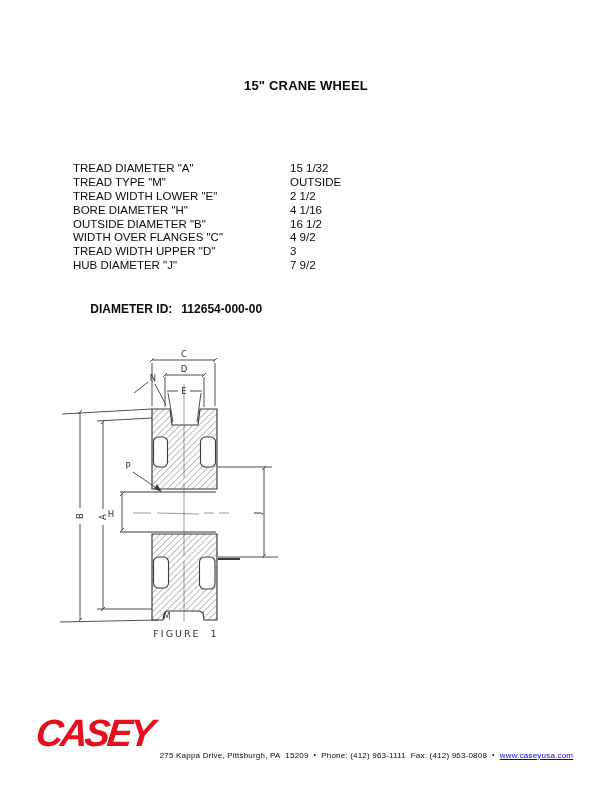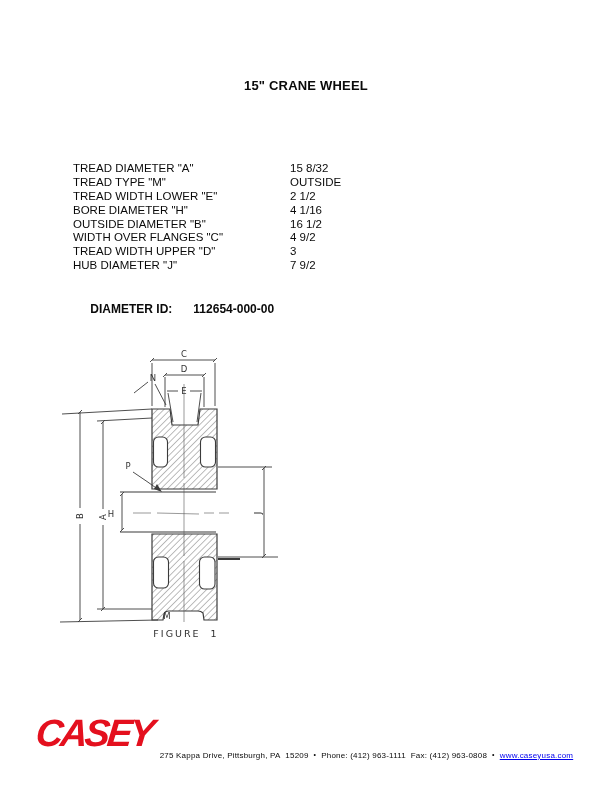--- a/index.html
+++ b/index.html
@@ -5,41 +5,41 @@
   html,body{margin:0;padding:0;background:#e8e8e8;}
   .page{position:relative;width:612px;height:792px;background:#ffffff;
         font-family:"Liberation Sans",sans-serif;overflow:hidden;margin:0 auto;}
   .title{position:absolute;top:78px;left:0;width:612px;text-align:center;
          font-weight:bold;font-size:13px;letter-spacing:.2px;color:#0a0a0a;}
   .specs{position:absolute;top:162px;left:73px;font-size:11.5px;color:#0a0a0a;}
   .spec-row{display:flex;height:13.9px;line-height:13.9px;white-space:pre;}
   .spec-label{width:217px;}
   .inventory{position:absolute;top:288px;left:77px;font-size:12px;font-weight:bold;
              color:#0a0a0a;white-space:pre;}
-  .inventory .val{margin-left:21px;}
+  .inventory .val{margin-left:9px;}
   .drawing{position:absolute;left:30px;top:330px;}
   .drawing text{font-family:"DejaVu Sans",sans-serif;font-size:8.5px;fill:#333;}
   .drawing .cap{font-size:9.5px;letter-spacing:2px;fill:#2e2e2e;}
   .footer-logo{position:absolute;left:36px;top:712px;font-size:38px;font-weight:bold;
                font-style:italic;letter-spacing:-3px;transform:skewX(-6deg);
                font-family:"Liberation Sans",sans-serif;}
   .footer-line{position:absolute;left:150px;top:742px;font-size:8px;color:#0a0a0a;
                letter-spacing:.2px;white-space:pre;}
   .footer-line .sep{margin:0 5px;font-size:7px;position:relative;top:-1px;}
   .footer-line a{text-decoration:underline;cursor:pointer;}
 </style>
 </head>
 <body>
 
 <div class="page">
 
   <div class="title">15" CRANE WHEEL</div>
 
   <div class="specs">
-      <div class="spec-row"><span class="spec-label">TREAD DIAMETER "A"</span><span class="spec-value">15 8/32</span></div>
+      <div class="spec-row"><span class="spec-label">TREAD DIAMETER "A"</span><span class="spec-value">15 1/32</span></div>
       <div class="spec-row"><span class="spec-label">TREAD TYPE "M"</span><span class="spec-value">OUTSIDE</span></div>
       <div class="spec-row"><span class="spec-label">TREAD WIDTH LOWER "E"</span><span class="spec-value">2 1/2</span></div>
       <div class="spec-row"><span class="spec-label">BORE DIAMETER "H"</span><span class="spec-value">4 1/16</span></div>
       <div class="spec-row"><span class="spec-label">OUTSIDE DIAMETER "B"</span><span class="spec-value">16 1/2</span></div>
       <div class="spec-row"><span class="spec-label">WIDTH OVER FLANGES "C"</span><span class="spec-value">4 9/2</span></div>
       <div class="spec-row"><span class="spec-label">TREAD WIDTH UPPER "D"</span><span class="spec-value">3</span></div>
       <div class="spec-row"><span class="spec-label">HUB DIAMETER "J"</span><span class="spec-value">7 9/2</span></div>
     </div>
 
   <div class="inventory">

